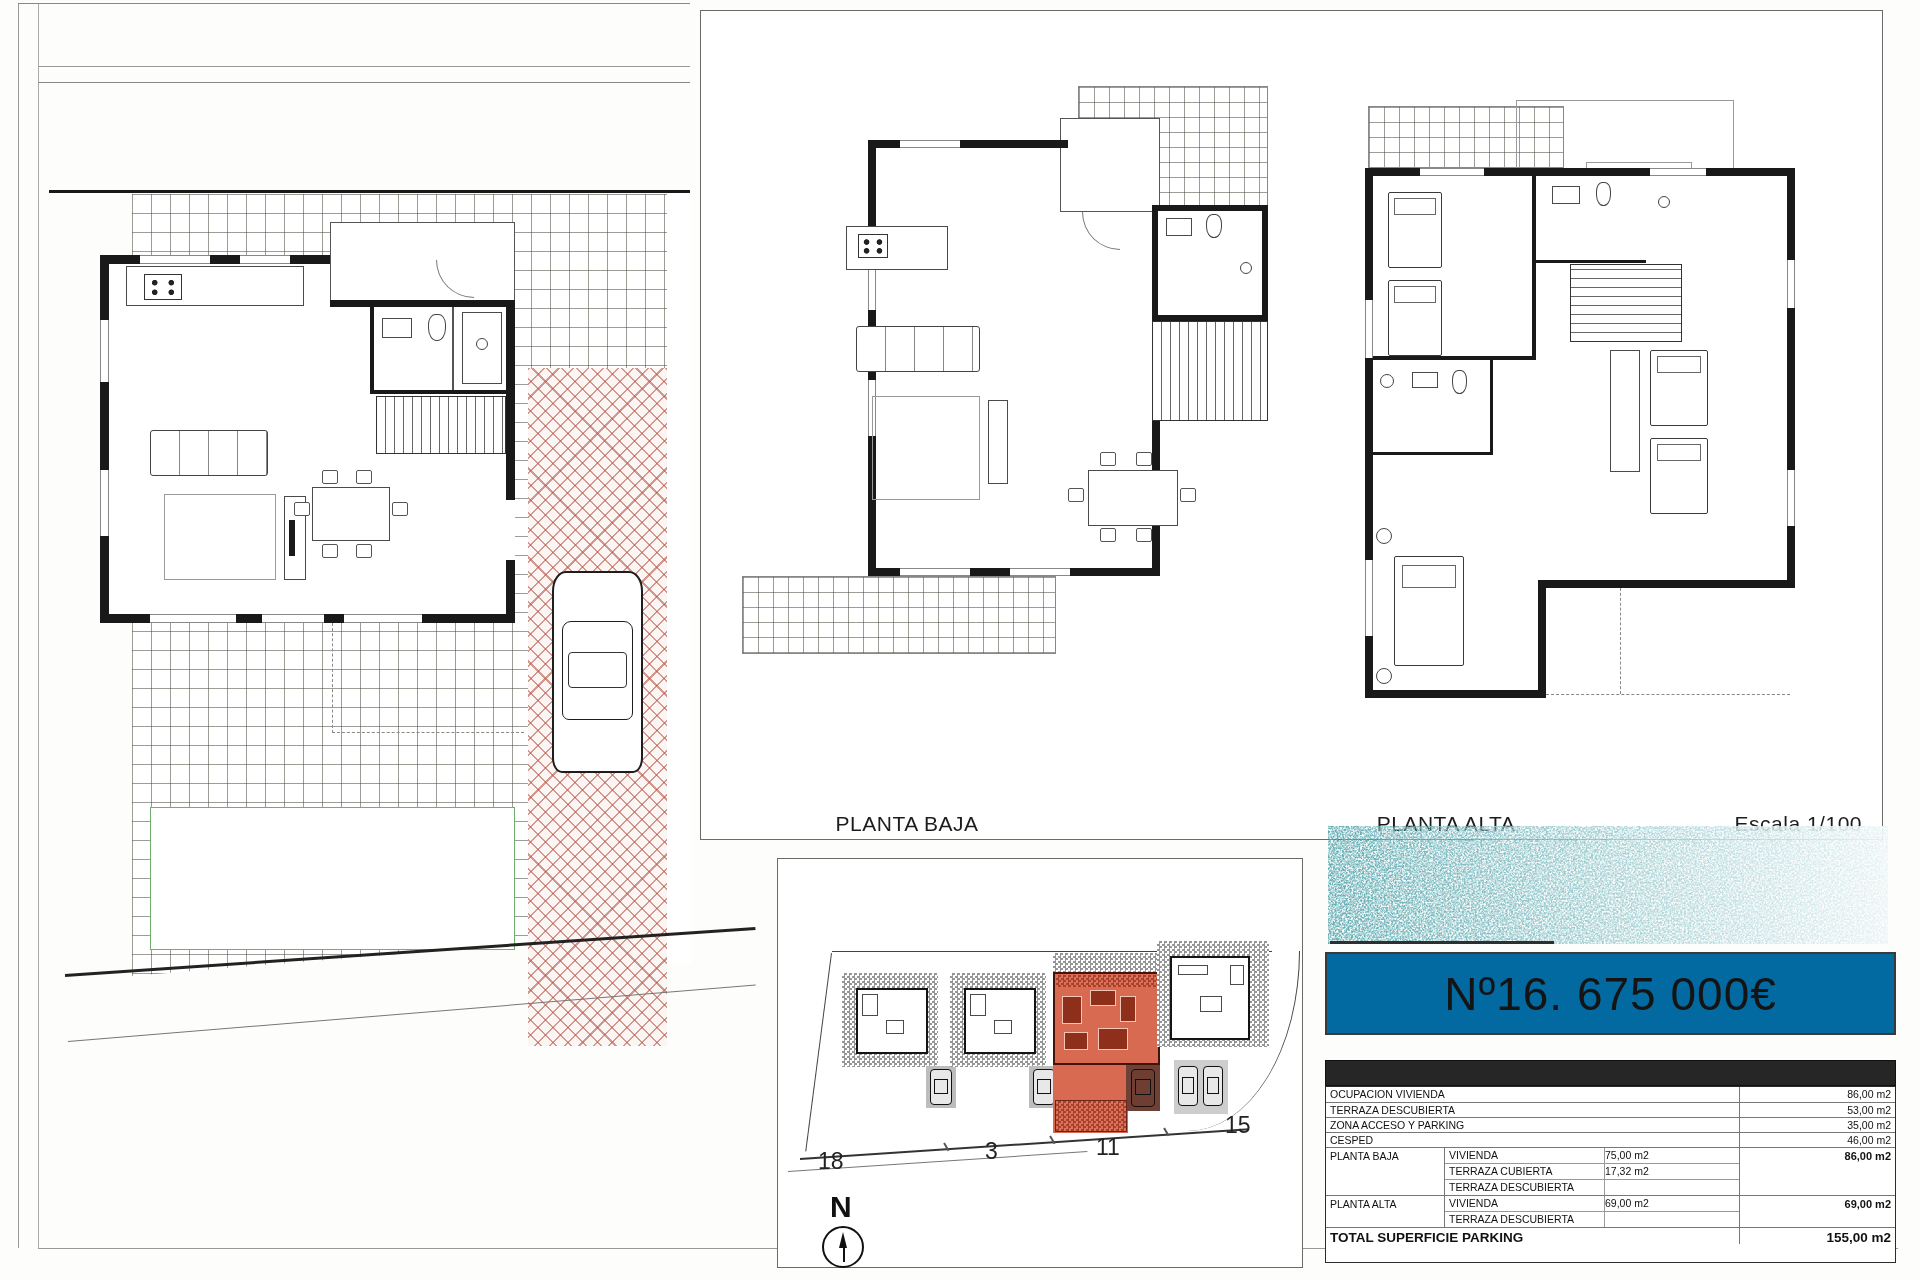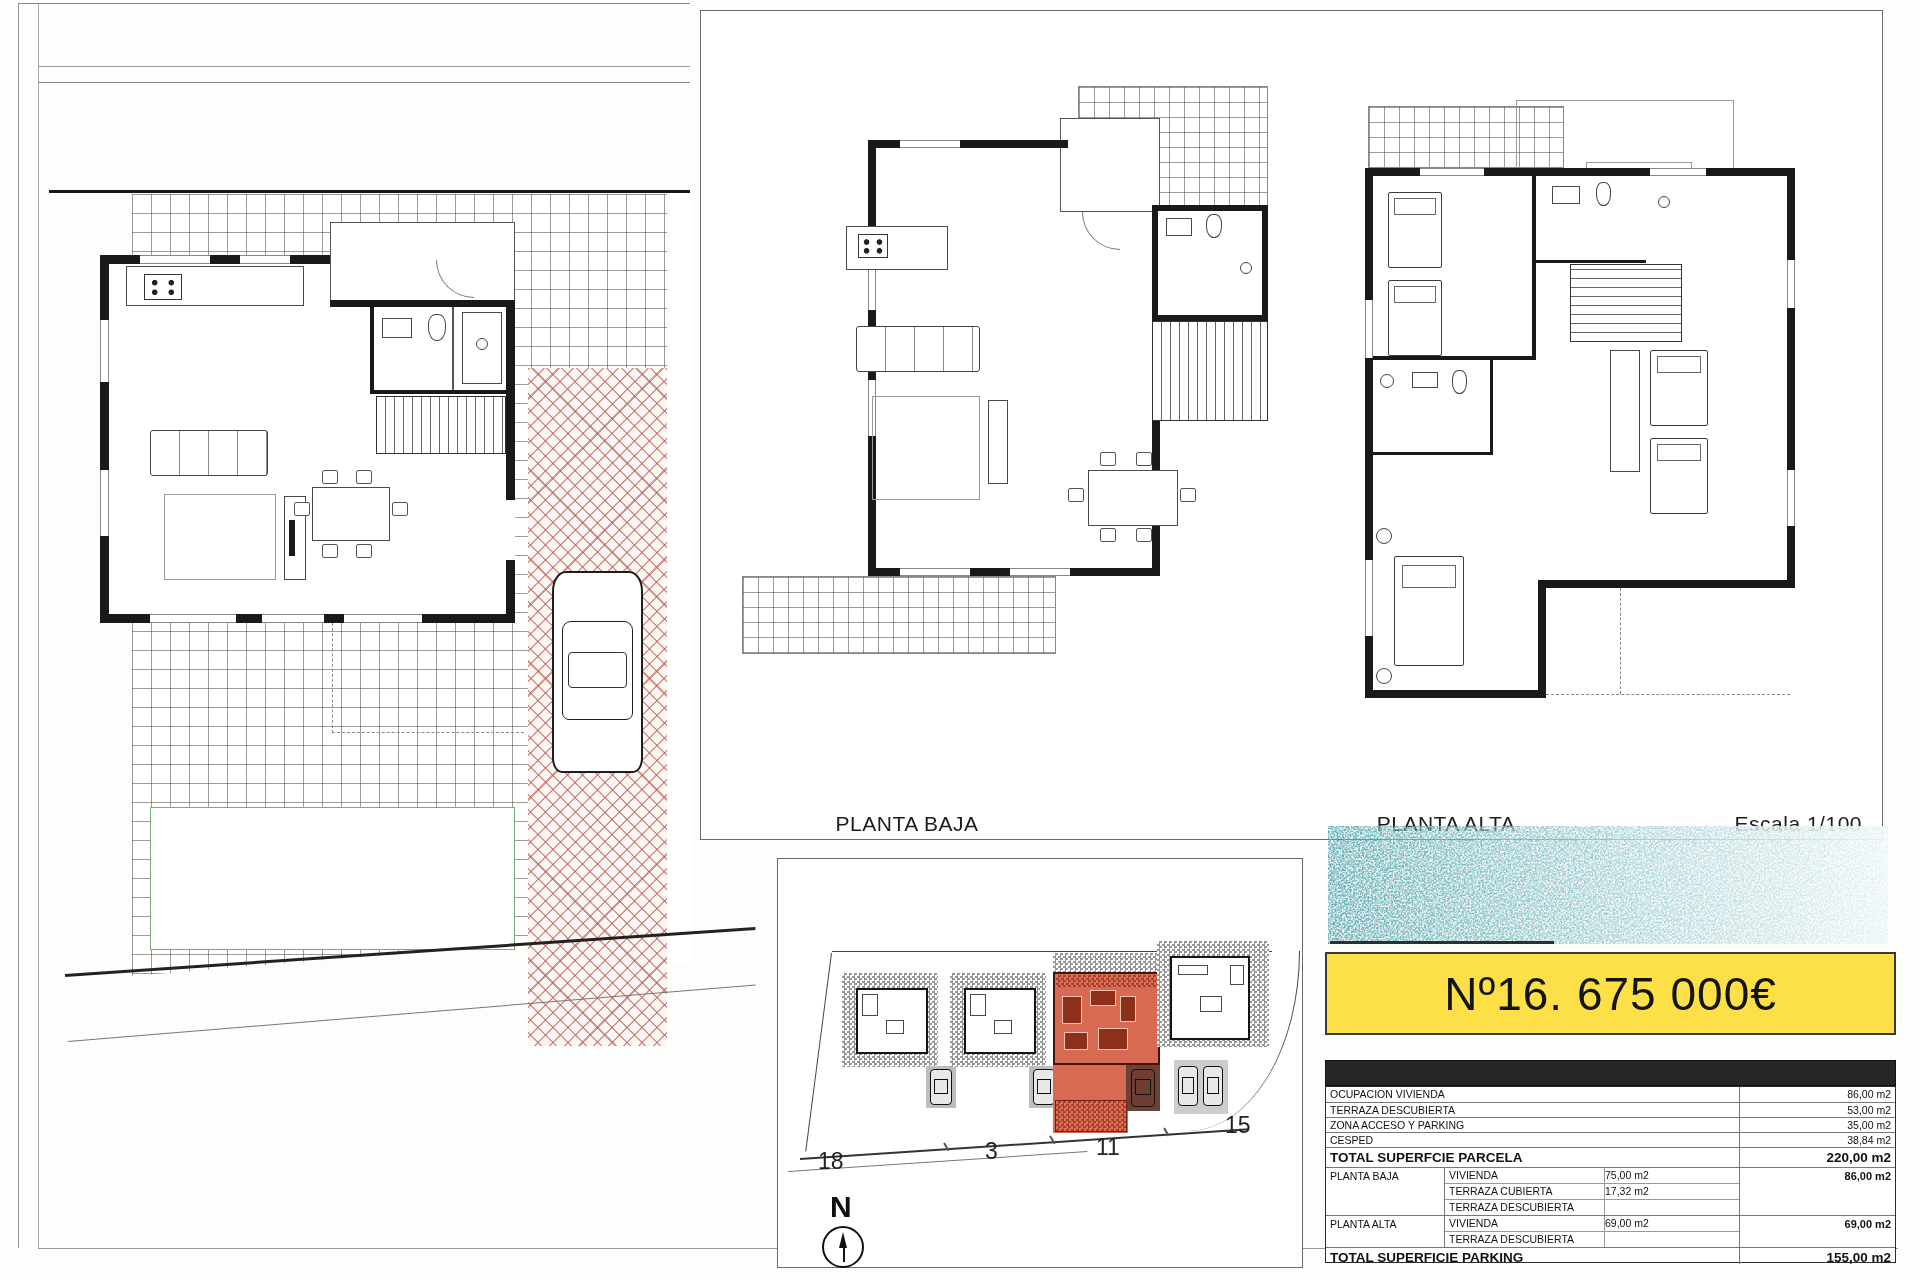--- a/index.html
+++ b/index.html
@@ -31,21 +31,21 @@
   .car:before{content:"";position:absolute;left:9%;right:9%;top:24%;bottom:26%;border:1.6px solid #1d1d1d;border-radius:9px 9px 7px 7px}
   .car:after{content:"";position:absolute;left:16%;right:16%;top:40%;bottom:42%;border:1.2px solid #333;border-radius:4px}
   .mcar{border:1.5px solid #101010;background:#e8e8e8;border-radius:4px}
   .mcar:before{content:"";position:absolute;left:14%;right:14%;top:26%;bottom:30%;border:1px solid #101010}
   .mcardk{background:#6e3e33;border-color:#1c0d09}
   .arc{border:1.2px solid #777;border-top:none;border-right:none;border-radius:0 0 0 100%}
   .plabel{font-size:21px;line-height:1;color:#1c1c1c;letter-spacing:.5px;text-align:center;white-space:nowrap}
   .pnum{font-size:23px;line-height:1;color:#222;white-space:nowrap}
   .i16{background:#8e2f1c;border:1px solid #f2c5b6}
   
-  .price{border:2px solid #3a3a3a;background:#fde047;text-align:center;font-size:46px;line-height:80px;color:#141414;letter-spacing:1px}
+  .price{border:2px solid #3a3a3a;background:#0369a1;text-align:center;font-size:46px;line-height:80px;color:#141414;letter-spacing:1px}
   .tbl{border:1.5px solid #2b2b2b;display:flex;flex-direction:column;background:#fff;color:#111}
   .tr{display:flex;border-top:1px solid #777;flex:none}
   .tr.first{border-top:none}
   .cl{flex:1;padding:1px 0 0 4px;font-size:10.5px}
   .cv{width:156px;border-left:1px solid #777;text-align:right;padding:1px 4px 0 0;font-size:10.5px}
   .trt .cl,.trt .cv{font-weight:700;font-size:13.5px;padding-top:2px}
   .grp{display:flex;border-top:1px solid #777;flex:none}
   .gl{width:118px;font-size:10.5px;padding:2px 0 0 4px}
   .gr{flex:1;display:flex;flex-direction:column;border-left:1px solid #777}
   .gr .r{display:flex;flex:1;border-top:1px solid #999}
@@ -304,25 +304,21 @@
     <div class="tr h15">
       <div class="cl">TERRAZA DESCUBIERTA</div>
       <div class="cv">53,00 m2</div>
     </div>
     <div class="tr h15">
       <div class="cl">ZONA ACCESO Y PARKING</div>
       <div class="cv">35,00 m2</div>
     </div>
     <div class="tr h15">
       <div class="cl">CESPED</div>
-      <div class="cv">38,84 m2</div>
-    </div>
-    <div class="tr trt h20">
-      <div class="cl">TOTAL SUPERFCIE PARCELA</div>
-      <div class="cv">220,00 m2</div>
+      <div class="cv">46,00 m2</div>
     </div>
     <div class="grp h48">
       <div class="gl">PLANTA BAJA</div>
       <div class="gr">
         <div class="r first">
           <div class="gn">VIVIENDA</div>
           <div class="gv">75,00 m2</div>
         </div>
         <div class="r">
           <div class="gn">TERRAZA CUBIERTA</div>

